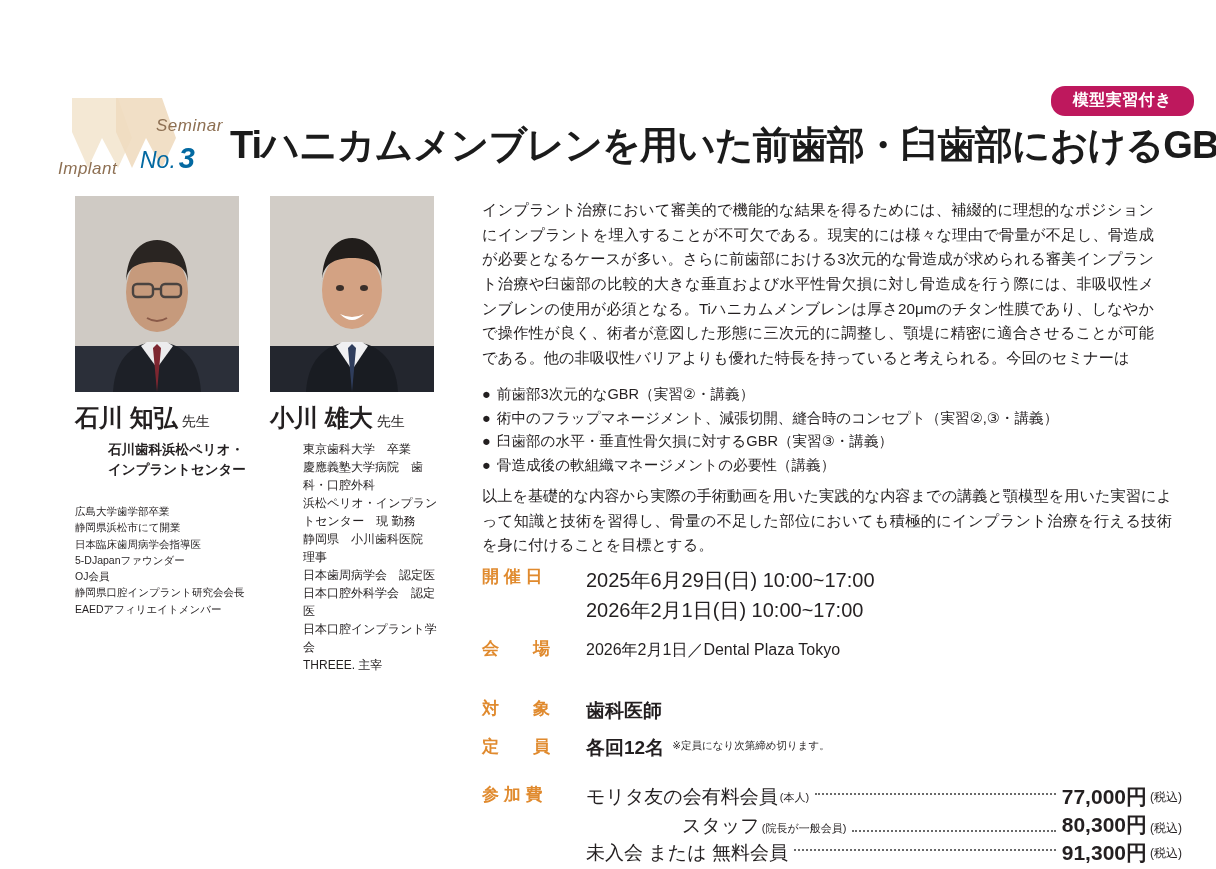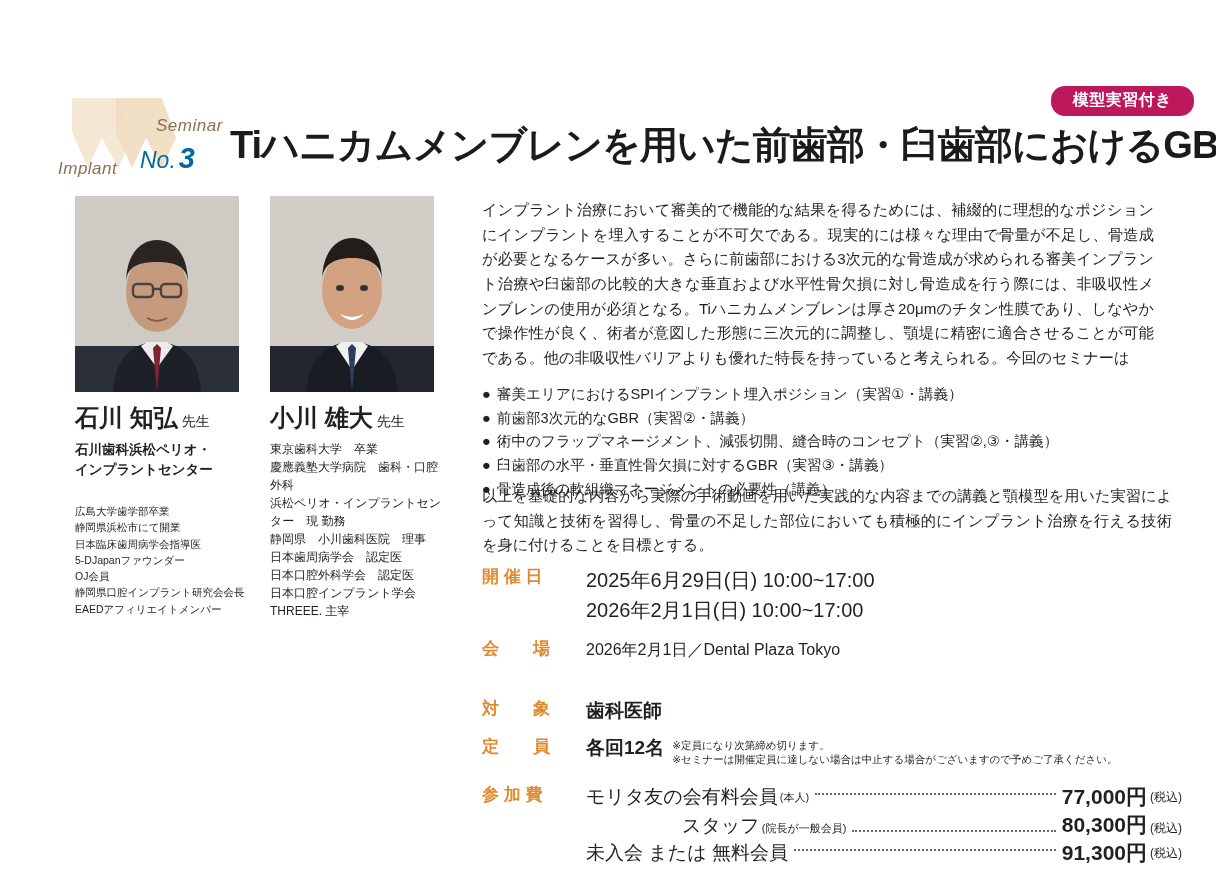--- a/index.html
+++ b/index.html
@@ -37,21 +37,21 @@
   
   .lecturers{position:absolute;left:70px;top:196px;width:390px;}
   .lect{position:absolute;top:0;}
   .lect.a{left:5px;width:175px;}
   .lect.b{left:200px;width:175px;}
   .photo{width:164px;height:196px;background:#d9d4cf;overflow:hidden;position:relative;}
   .photo svg{display:block;}
 
   .name{margin-top:10px;font-size:24px;font-weight:700;white-space:nowrap;}
   .name .sensei{font-size:14px;font-weight:400;margin-left:4px;}
-  .aff{margin-top:6px;font-size:13.5px;line-height:1.45;font-weight:700;}
+  .aff{margin-top:6px;font-size:13.5px;line-height:1.45;font-weight:700;margin-left:33px;}
   .aff.small{font-weight:400;font-size:12px;line-height:1.5;}
   .bio{margin-top:24px;font-size:10.5px;line-height:1.55;color:#231f20;}
 
   
   .body-copy{
     position:absolute;left:482px;top:198px;width:672px;
     font-size:15.2px;line-height:1.62;text-align:justify;
   }
   .bullets{position:absolute;left:482px;top:383px;width:690px;font-size:14.6px;line-height:1.62;}
   .bullets div{white-space:nowrap;}
@@ -164,21 +164,20 @@
 日本歯周病学会　認定医
 日本口腔外科学会　認定医
 日本口腔インプラント学会
 THREEE. 主宰</div>
     </div>
   </div>
 
   <div class="body-copy">インプラント治療において審美的で機能的な結果を得るためには、補綴的に理想的なポジションにインプラントを埋入することが不可欠である。現実的には様々な理由で骨量が不足し、骨造成が必要となるケースが多い。さらに前歯部における3次元的な骨造成が求められる審美インプラント治療や臼歯部の比較的大きな垂直および水平性骨欠損に対し骨造成を行う際には、非吸収性メンブレンの使用が必須となる。Tiハニカムメンブレンは厚さ20μmのチタン性膜であり、しなやかで操作性が良く、術者が意図した形態に三次元的に調整し、顎堤に精密に適合させることが可能である。他の非吸収性バリアよりも優れた特長を持っていると考えられる。今回のセミナーは</div>
 
   <div class="bullets">
-    <div><span class="dot">●</span><span>審美エリアにおけるSPIインプラント埋入ポジション（実習①・講義）</span></div>
     <div><span class="dot">●</span><span>前歯部3次元的なGBR（実習②・講義）</span></div>
     <div><span class="dot">●</span><span>術中のフラップマネージメント、減張切開、縫合時のコンセプト（実習②,③・講義）</span></div>
     <div><span class="dot">●</span><span>臼歯部の水平・垂直性骨欠損に対するGBR（実習③・講義）</span></div>
     <div><span class="dot">●</span><span>骨造成後の軟組織マネージメントの必要性（講義）</span></div>
   </div>
 
   <div class="closing">以上を基礎的な内容から実際の手術動画を用いた実践的な内容までの講義と顎模型を用いた実習によって知識と技術を習得し、骨量の不足した部位においても積極的にインプラント治療を行える技術を身に付けることを目標とする。</div>
 
   <div class="details">
 
@@ -210,21 +209,20 @@
 
     <div class="row" style="height:46px">
       <div class="lbl">
           <span>定　　員</span>
         </div>
       <div class="val">
         <div style="display:flex;align-items:flex-start;">
           <span class="c-line">各回12名</span>
           <span style="margin-left:8px;margin-top:3px;">
             <div class="note">※定員になり次第締め切ります。</div>
-            <div class="note2">※セミナーは開催定員に達しない場合は中止する場合がございますので予めご了承ください。</div>
           </span>
         </div>
       </div>
     </div>
 
     <div class="row">
       <div class="lbl">
           <span>参 加 費</span>
         </div>
       <div class="val">

